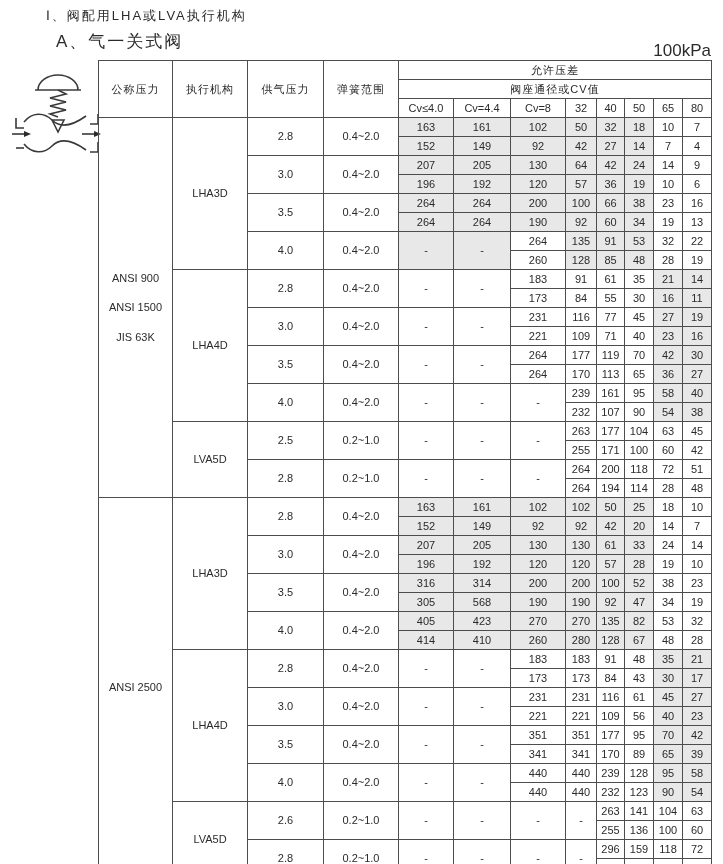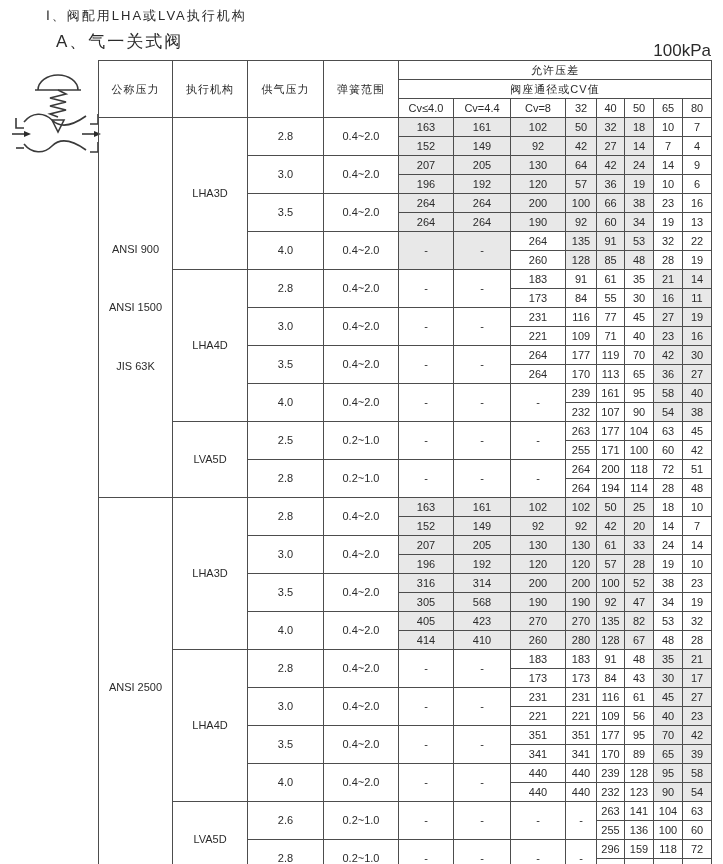--- a/index.html
+++ b/index.html
@@ -17,21 +17,21 @@
     position:absolute;left:98px;top:60px;width:613px;
     border-collapse:collapse;table-layout:fixed;
   }
   .main th,.main td{
     border:1px solid #4d4d4d;font-weight:normal;text-align:center;vertical-align:middle;
     font-size:11px;padding:0 1px;height:18px;line-height:1.15;overflow:hidden;white-space:nowrap;
   }
   .main thead th{letter-spacing:1px;}
   .main thead tr:last-child th{letter-spacing:0;}
   td.g{background:#e8e8e8;}
-  td.cls div + div{margin-top:46px;}
+  td.cls div + div{margin-top:17px;}
 </style>
 </head>
 <body>
 
 <div class="title-main">Ⅰ、阀配用LHA或LVA执行机构</div>
 <div class="title-sub">A、气一关式阀</div>
 <div class="unit">100kPa</div>
 
 <svg class="valve-svg" width="90" height="94" viewBox="0 0 90 94">
 

